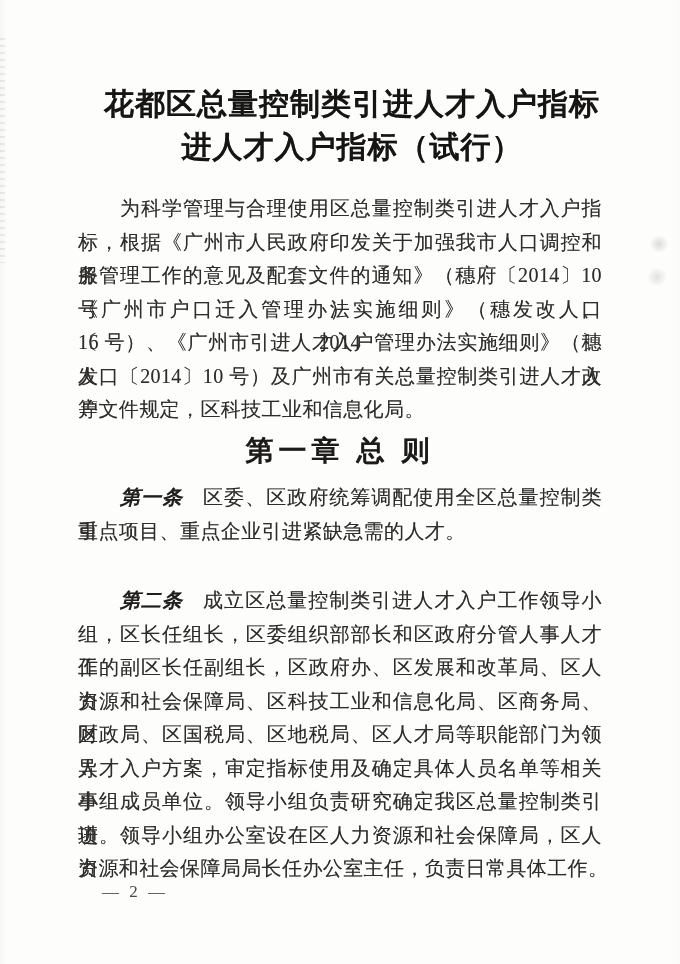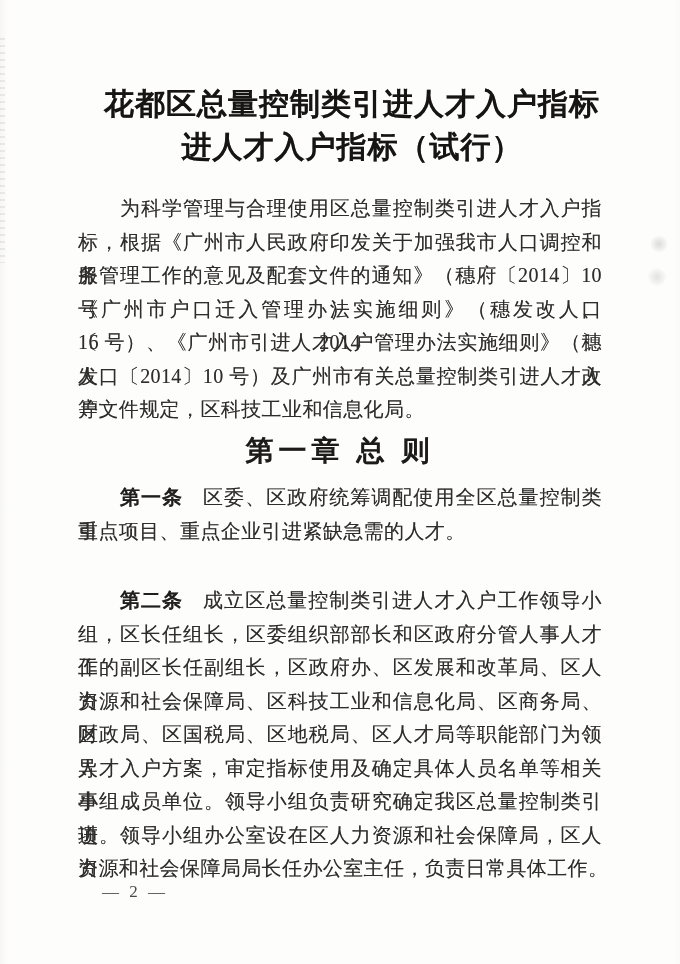--- a/index.html
+++ b/index.html
@@ -73,20 +73,21 @@
     text-align-last: justify;
     -moz-text-align-last: justify;
     text-justify: inter-character;
     white-space: normal;
   }
   .ln.ind { text-indent: 42px; }
   .art-num {
     font-weight: bold;
     color: #201f1d;
     margin-right: 20px;
+    font-style: italic;
   }
 
   .chapter-heading {
     position: absolute;
     left: 0;
     top: 434px;
     width: 100%;
     text-align: center;
     font-size: 28px;
     font-weight: bold;

